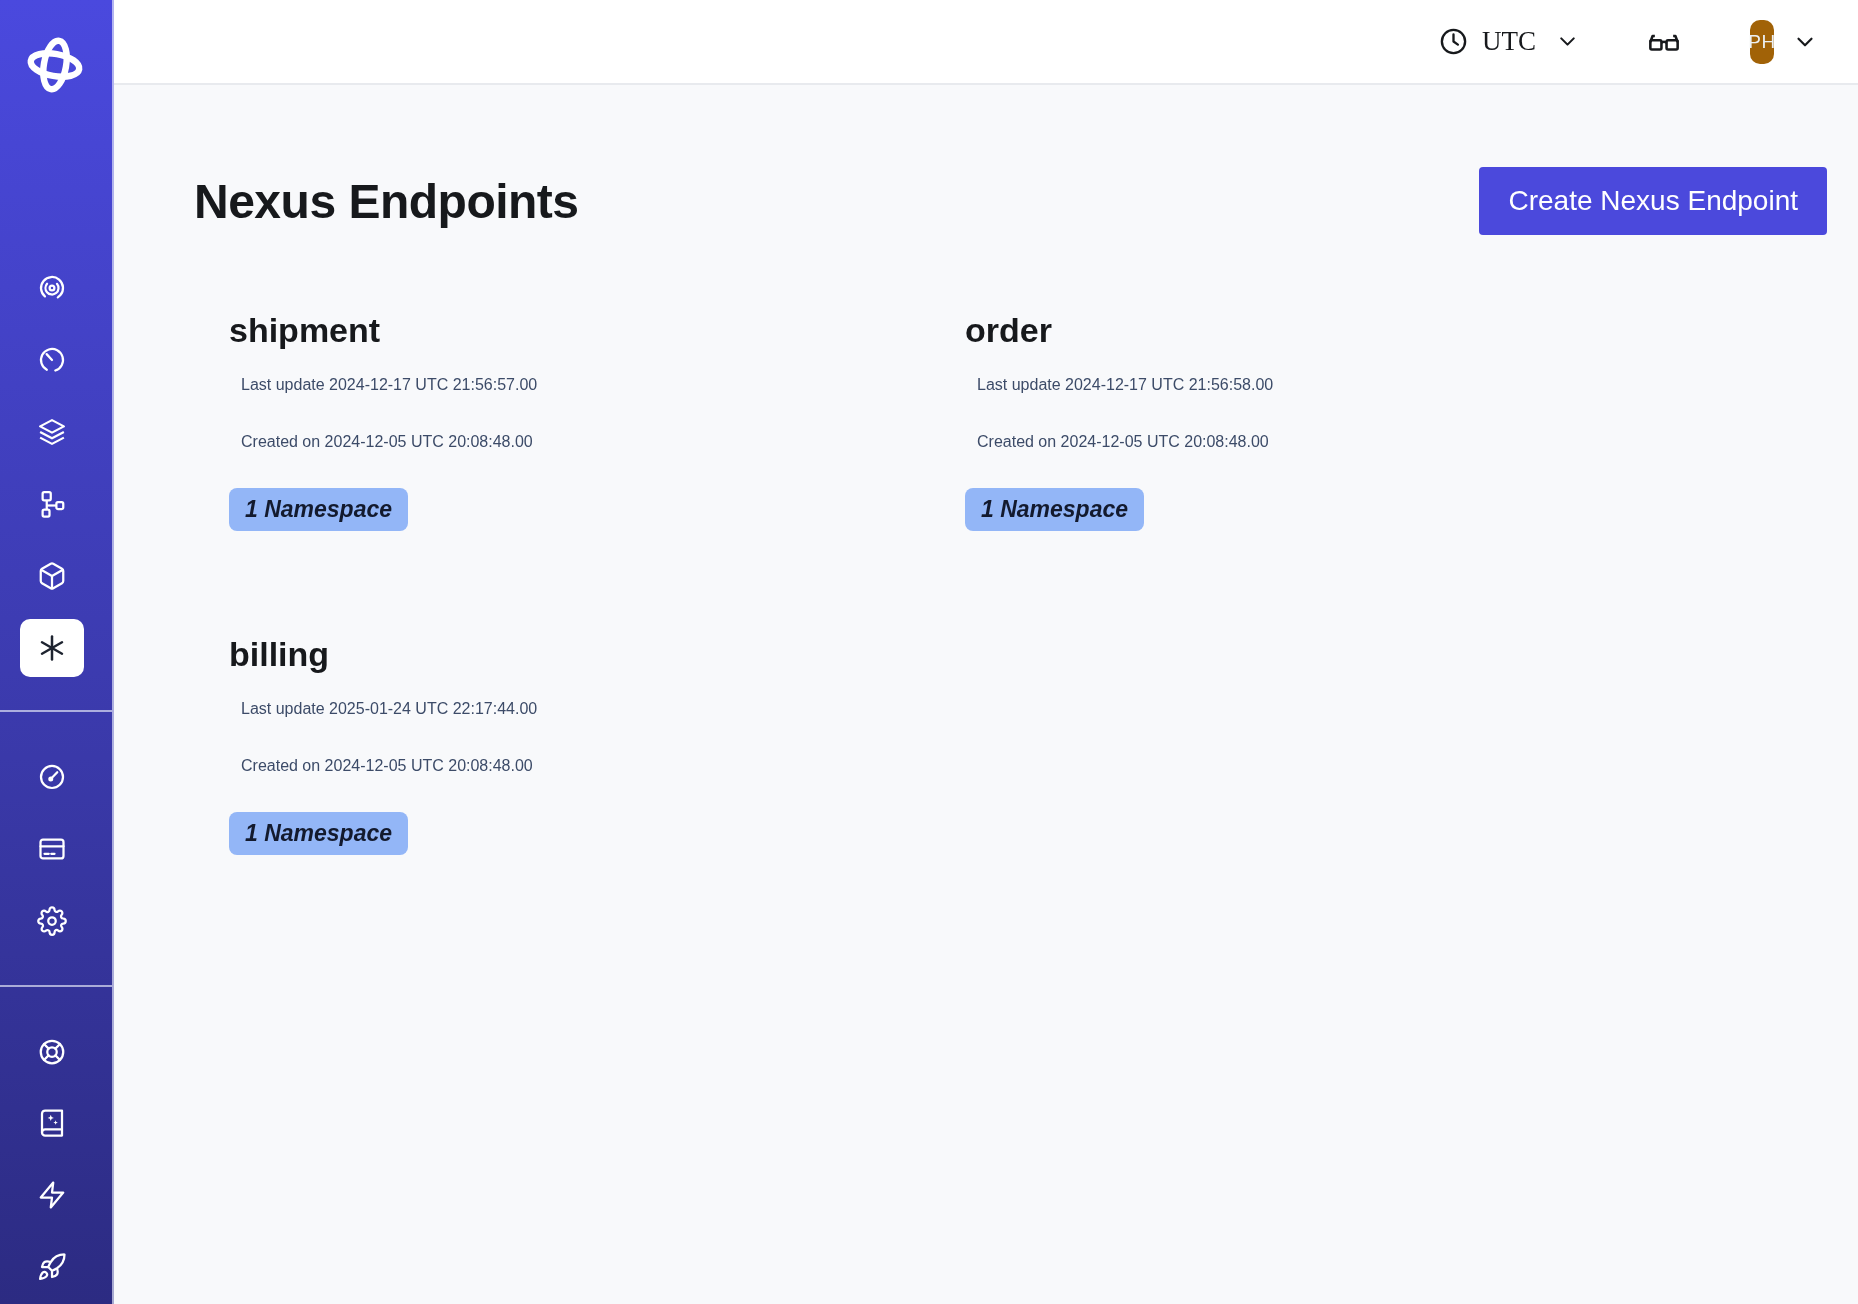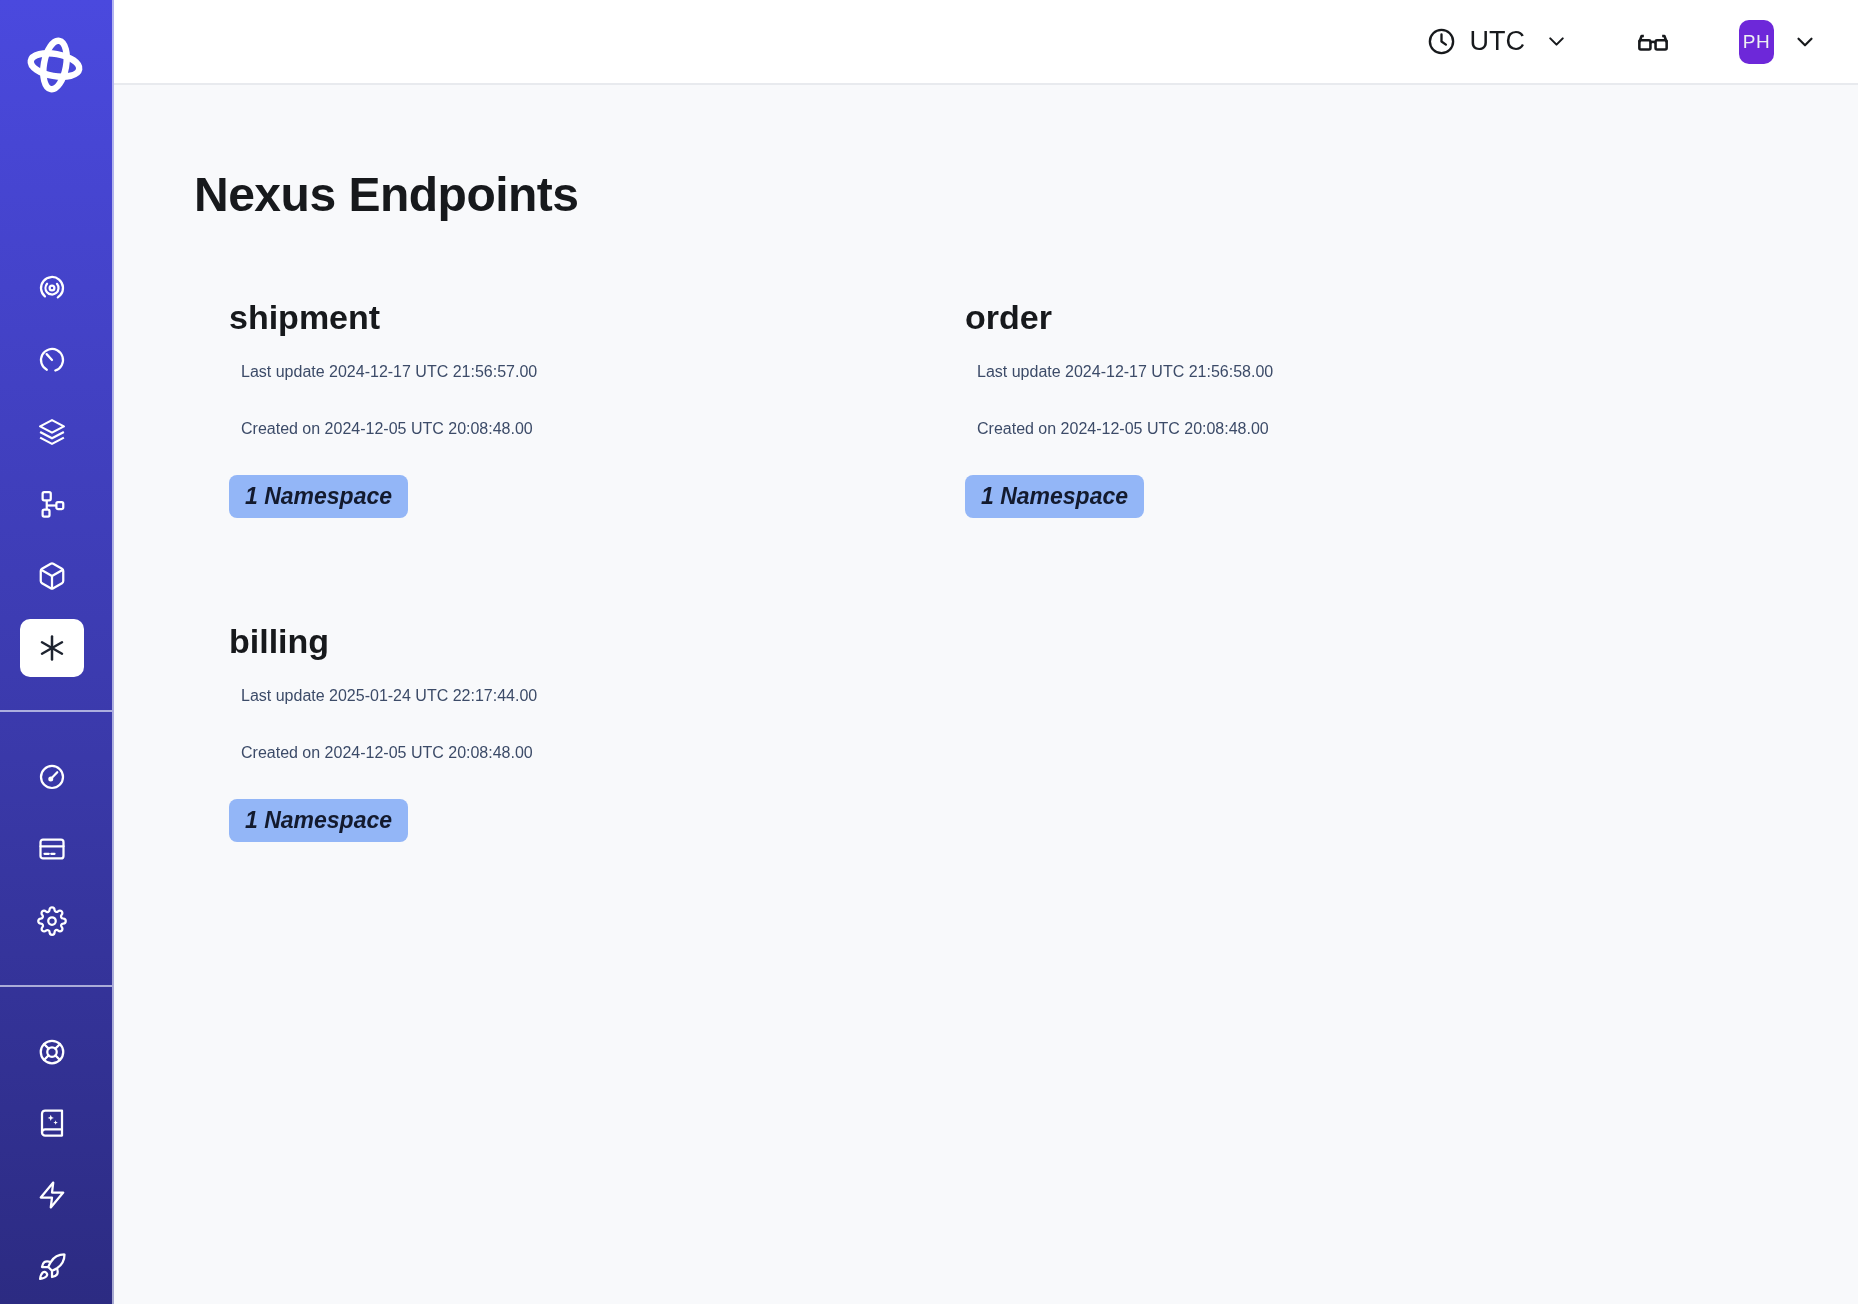--- a/index.html
+++ b/index.html
@@ -38,32 +38,32 @@
   .header {
     position:absolute; left:114px; top:0; right:0; height:85px;
     background:#ffffff; border-bottom:2px solid #E8EAEE;
     box-sizing:border-box;
     display:flex; align-items:center; justify-content:flex-end;
     padding-right:40px; color:#17191C; z-index:10;
   }
   .tz-btn {
     display:flex; align-items:center; gap:13px;
     font-size:27px; color:#17191C; cursor:pointer; background:none; border:none;
-    font-family:Liberation Sans, sans-serif;
+    font-family:Liberation Serif, serif;
   }
   .tz-btn .clock-svg { width:31px; height:31px; }
   .tz-btn .chev { width:25px; height:25px; margin-left:6px; }
   .glasses-btn { margin-left:60px; background:none; border:none; cursor:pointer; color:#17191C; padding:0; }
   .glasses-btn svg { width:36px; height:36px; }
   .user-btn {
     margin-left:68px; display:flex; align-items:center; gap:18px;
     background:none; border:none; cursor:pointer; padding:0; font-family:inherit;
   }
   .avatar {
-    width:35px; height:44px; border-radius:10px; background:#6d28d9;
+    width:24px; height:44px; border-radius:10px; background:#a16207;
     color:#EDF0F2; font-size:19px; letter-spacing:0.5px;
     display:flex; align-items:center; justify-content:center;
   }
   .user-btn .chev { width:26px; height:26px; color:#17191C; }
 
   
   .main {
     position:absolute; left:114px; top:85px; right:0; bottom:0;
     padding:0 31px 0 80px; box-sizing:border-box;
   }
@@ -246,20 +246,21 @@
     <span class="avatar">PH</span>
     <svg class="chev" viewBox="0 0 24 24" fill="none" stroke="currentColor" stroke-width="2" stroke-linecap="round" stroke-linejoin="round">
       <path d="M6 9l6 6 6-6"></path>
     </svg>
   </button>
 </header>
 
 <main class="main">
   <div class="title-row">
     <h1 class="page-title">Nexus Endpoints</h1>
+    <button class="create-btn">Create Nexus Endpoint</button>
   </div>
 
 
   <section class="cards">
     <article class="endpoint-card">
       <h2 class="card-title">shipment</h2>
       <p class="card-meta">Last update 2024-12-17 UTC 21:56:57.00</p>
       <p class="card-meta">Created on 2024-12-05 UTC 20:08:48.00</p>
       <span class="badge">1 Namespace</span>
     </article>

